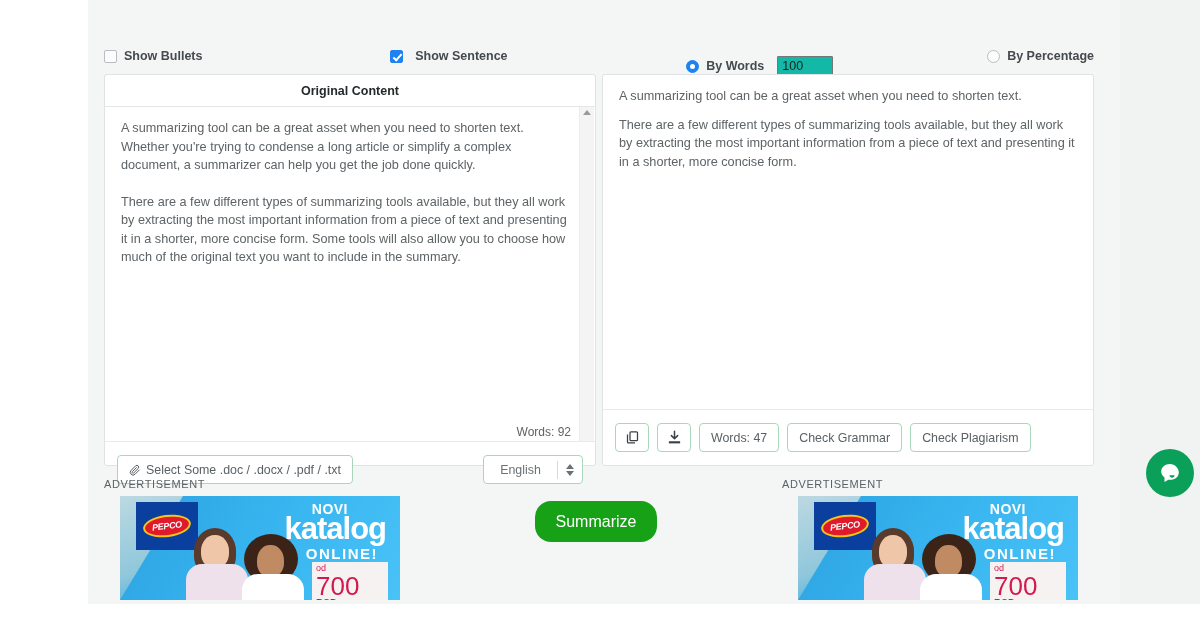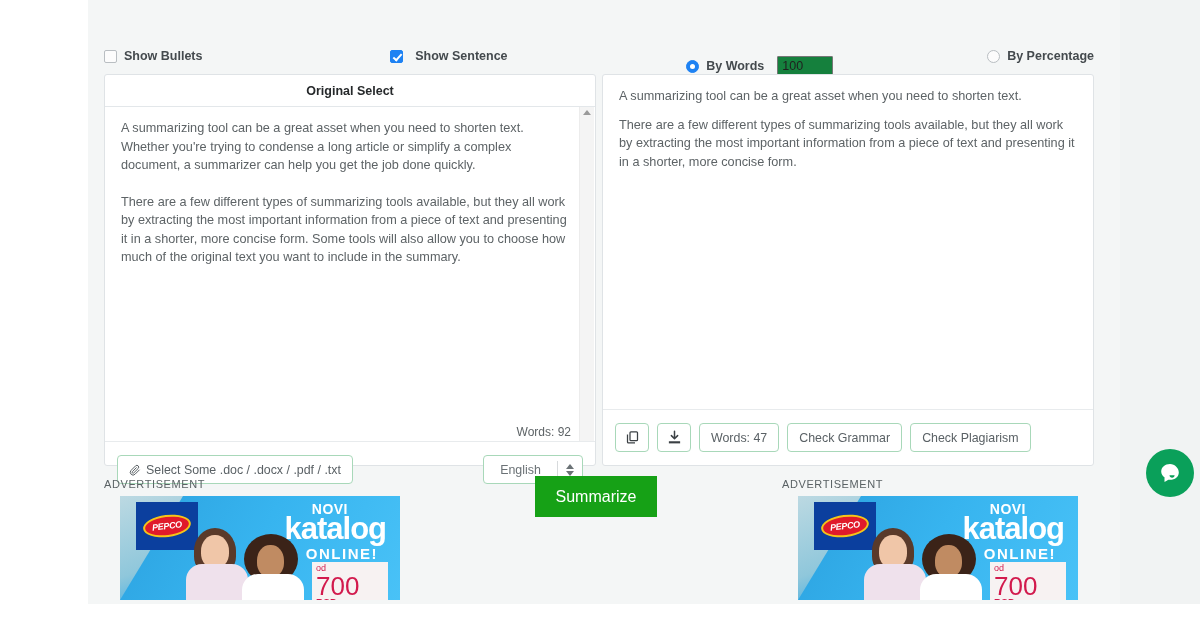--- a/index.html
+++ b/index.html
@@ -96,21 +96,21 @@
     width: 5px; height: 5px;
     border-radius: 50%;
     background: #ffffff;
   }
 
   .words-input {
     width: 56px; height: 21px;
     margin-left: 6px;
     border: 1px solid #767676;
     border-radius: 1px;
-    background: #15803d;
+    background: #14b8a6;
     font-family: "Liberation Sans", sans-serif;
     font-size: 12.5px;
     color: #202020;
     padding: 0 4px;
     font-weight: normal;
   }
 
   
   .panel {
     position: absolute;
@@ -339,26 +339,26 @@
     background: #f7f2f2;
     padding: 2px 4px;
   }
   .ad-price-od { color: #d21a4d; font-size: 9px; line-height: 1; }
   .ad-price-num { color: #d21a4d; font-size: 26px; font-weight: normal; line-height: 1; }
   .ad-price-cur { color: #d21a4d; font-size: 10px; font-weight: bold; line-height: 1; }
 
   
   .summarize-btn {
     position: absolute;
-    left: 535px; top: 476px;
+    left: 535px; top: 501px;
     width: 122px; height: 41px;
     background: #16a116;
     color: #ffffff;
     border: none;
-    border-radius: 0;
+    border-radius: 16px;
     font-family: "Liberation Sans", sans-serif;
     font-size: 16px;
     cursor: pointer;
   }
 
   
   .chat-widget {
     position: absolute;
     left: 1146px; top: 449px;
     width: 48px; height: 48px;
@@ -396,21 +396,21 @@
       <input class="words-input" type="text" value="100" style="">
     </label>
 
     <label class="opt opt-pct">
       <span class="radio"></span>
       <span>By Percentage</span>
     </label>
   </div>
 
   <div class="panel panel-left">
-    <div class="panel-head">Original Select</div>
+    <div class="panel-head">Original Content</div>
 
     <div class="panel-body">
       <p class="para">A summarizing tool can be a great asset when you need to shorten text. Whether you're trying to condense a long article or simplify a complex document, a summarizer can help you get the job done quickly.</p>
       <p class="para">There are a few different types of summarizing tools available, but they all work by extracting the most important information from a piece of text and presenting it in a shorter, more concise form. Some tools will also allow you to choose how much of the original text you want to include in the summary.</p>
 
       <div class="scrollbar">
         <div class="scroll-arrow"></div>
       </div>
       <div class="words-count">Words: 92</div>
     </div>

